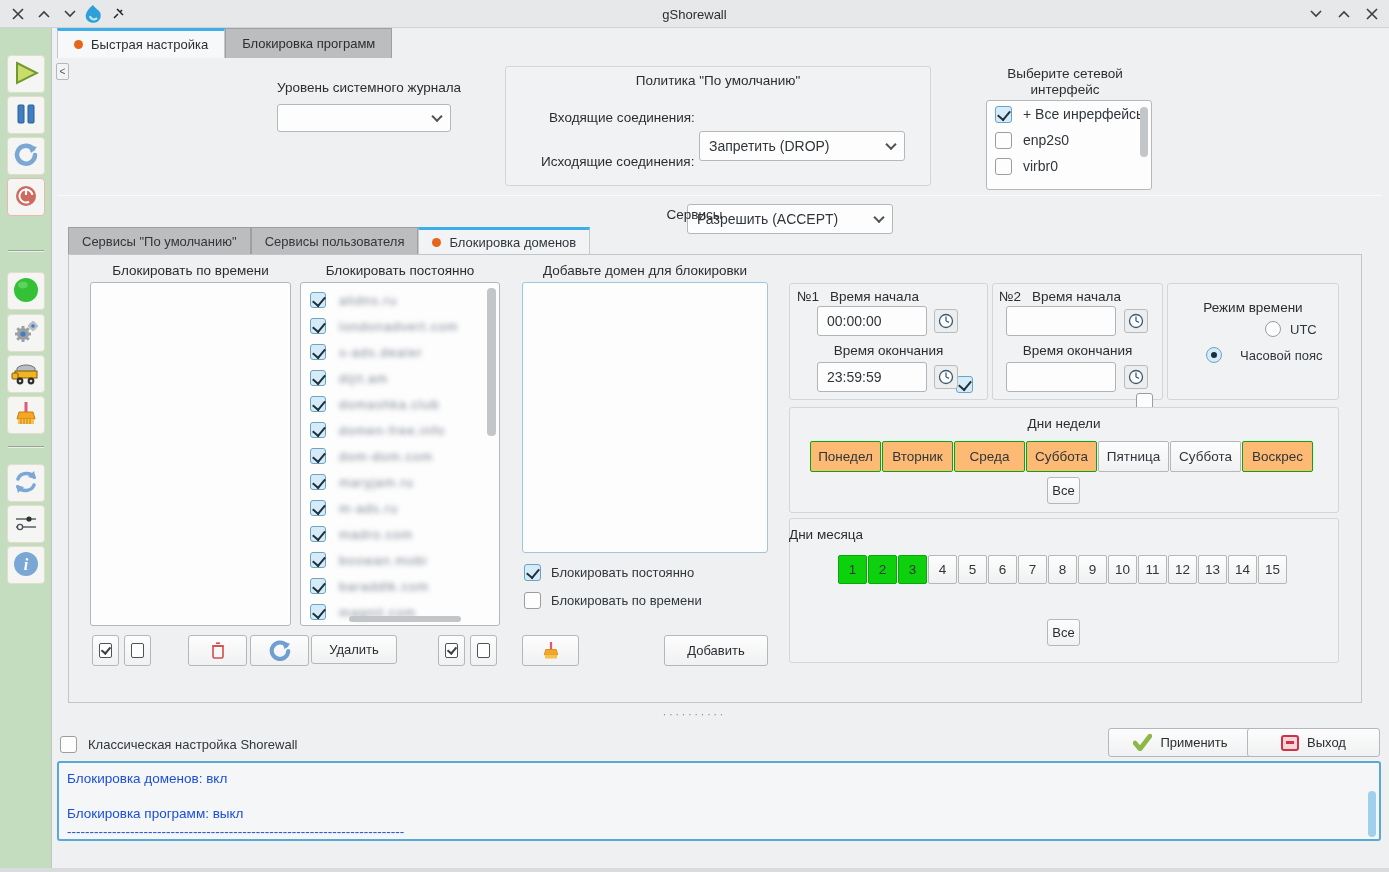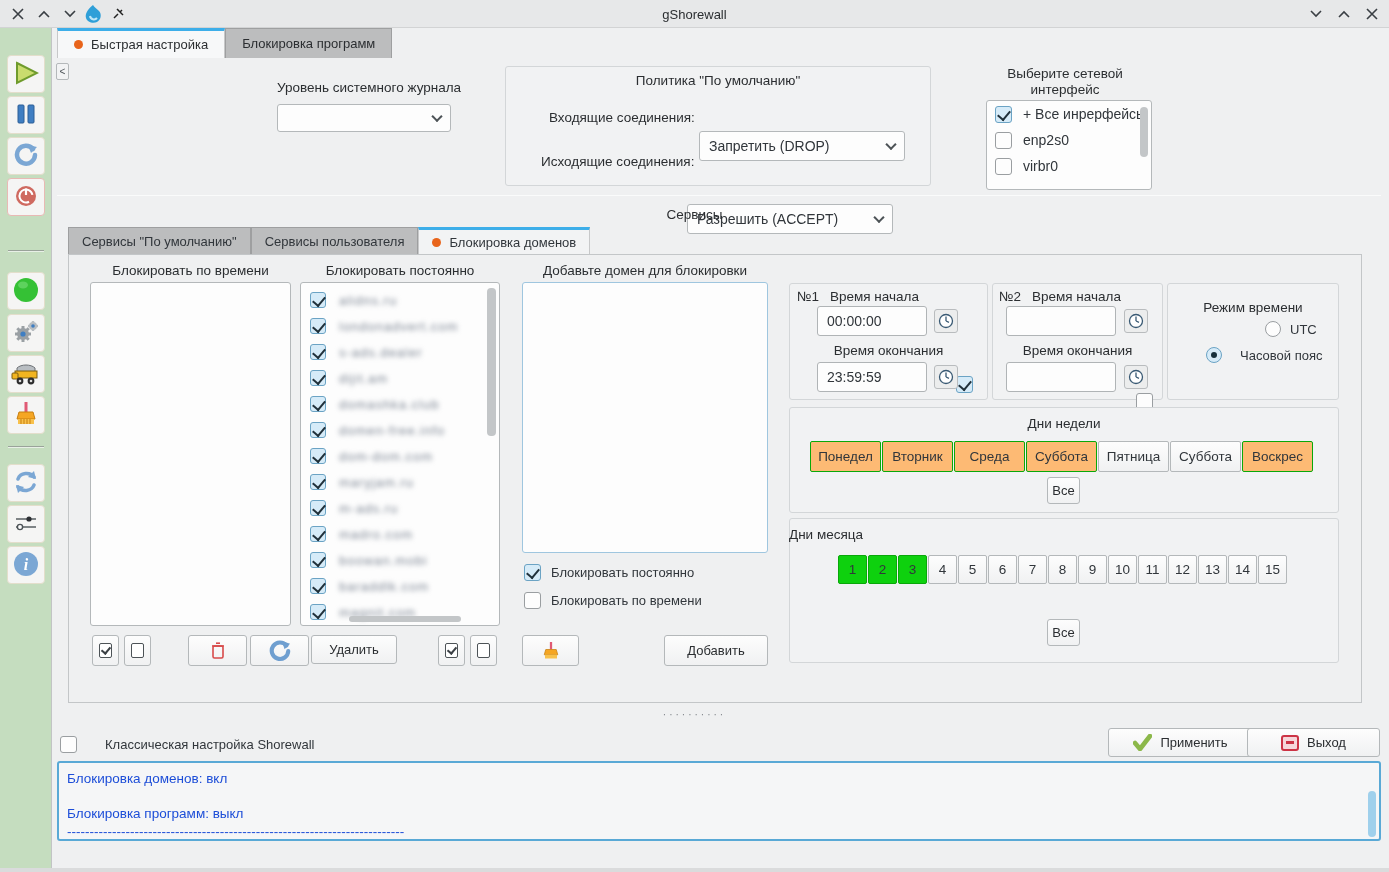--- a/index.html
+++ b/index.html
@@ -515,21 +515,21 @@
       <div class="numbtn">13</div>
       <div class="numbtn">14</div>
       <div class="numbtn">15</div>
     </div>
   <div class="btn abs" style="left:1047px;top:619px;width:33px;height:27px">
       <span>Все</span>
     </div>
 
   <div class="splitter-dots">··········</div>
 
-  <div class="abs" style="left:60px;top:736px;display:flex;align-items:center;gap:28px">
+  <div class="abs" style="left:60px;top:736px;display:flex;align-items:center;gap:11px">
     <span class="chk"></span>
     <span>Классическая настройка Shorewall</span>
   </div>
 
   <div class="btn abs" style="left:1108px;top:728px;width:145px;height:29px">
     <svg width="19" height="17" viewBox="0 0 19 17">
         <path d="M2 9 L7 15 L17 2" fill="none" stroke="#8cb84a" stroke-width="4.6" stroke-linecap="round" stroke-linejoin="round"></path>
       </svg>
     <span>Применить</span>
   </div>

